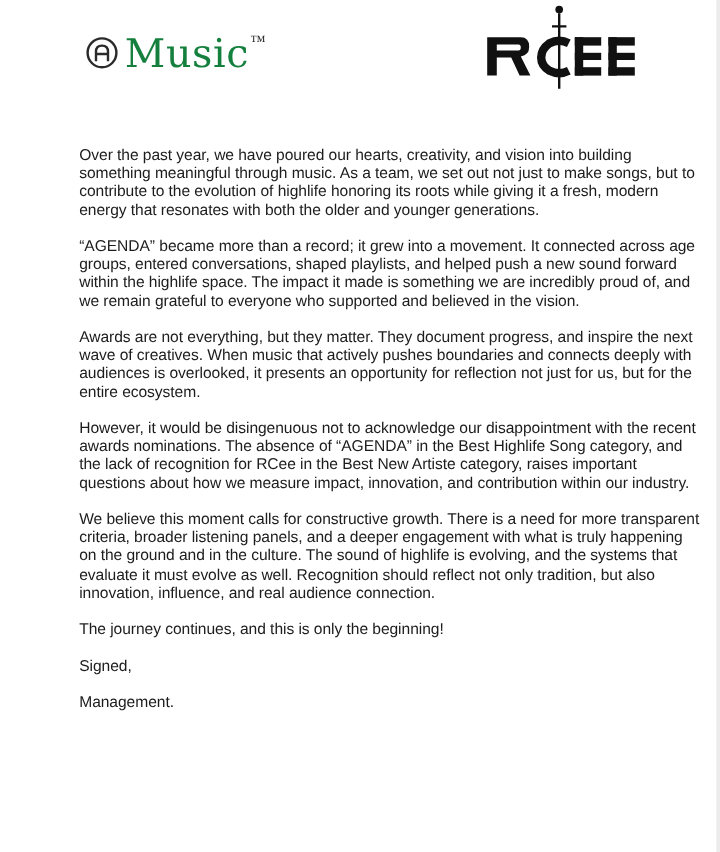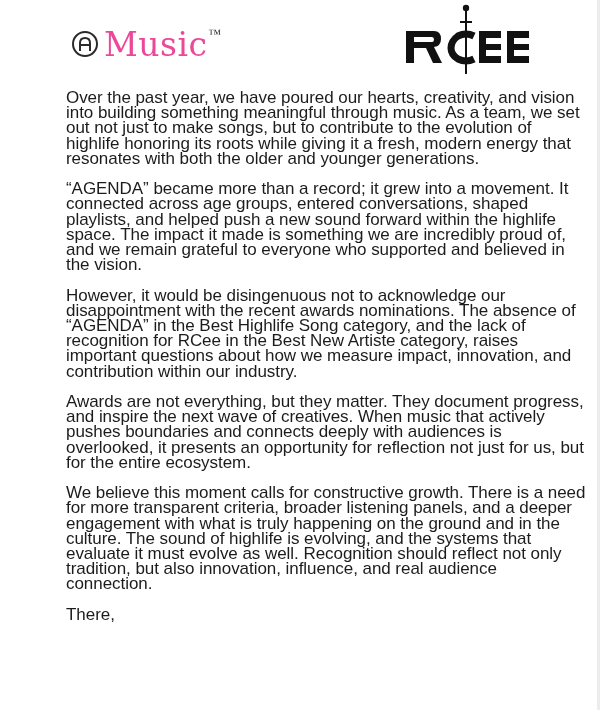--- a/index.html
+++ b/index.html
@@ -20,30 +20,30 @@
     display: flex; align-items: flex-start;
   }
   .a-circle {
     width: 26px; height: 26px; border: 2.2px solid #2a2a2a; border-radius: 50%;
     display: flex; align-items: center; justify-content: center;
     margin-top: 5px; margin-right: 6px; box-sizing: border-box;
   }
   .a-circle svg { display: block; }
   .music-word {
     font-family: "DejaVu Serif", "Liberation Serif", serif;
-    font-size: 33px; color: #ec4899; line-height: 38px; letter-spacing: 0.5px;
+    font-size: 33px; color: #15803d; line-height: 38px; letter-spacing: 0.5px;
   }
   .tm {
     font-family: "Liberation Serif", serif; font-size: 13px; color: #2a2a2a;
     margin-left: 1px; margin-top: 1px; line-height: 14px;
   }
   .logo-rcee { position: absolute; left: 396px; top: 2px; width: 140px; height: 74px; }
   .body-text {
-    position: absolute; left: 66px; top: 90px; width: 520px;
-    font-size: 17px; line-height: 15.2px; letter-spacing: -0.05px;
+    position: absolute; left: 66px; top: 121px; width: 520px;
+    font-size: 13px; line-height: 15.2px; letter-spacing: -0.05px;
   }
   .body-text p { margin: 0 0 15.2px 0; }
   .signoff { margin: 0; }
 </style>
 </head>
 <body>
 
 <div class="right-edge"></div>
 
 <div class="header">
@@ -78,17 +78,19 @@
       <rect x="111" y="42" width="22" height="6"></rect>
       <rect x="111" y="54" width="22" height="7"></rect>
       <rect x="111" y="29" width="7" height="32"></rect>
     </g>
   </svg>
 </div>
 
 <div class="body-text">
   <p>Over the past year, we have poured our hearts, creativity, and vision into building something meaningful through music. As a team, we set out not just to make songs, but to contribute to the evolution of highlife honoring its roots while giving it a fresh, modern energy that resonates with both the older and younger generations.</p>
   <p>“AGENDA” became more than a record; it grew into a movement. It connected across age groups, entered conversations, shaped playlists, and helped push a new sound forward within the highlife space. The impact it made is something we are incredibly proud of, and we remain grateful to everyone who supported and believed in the vision.</p>
+  <p>Awards are not everything, but they matter. They document progress, and inspire the next wave of creatives. When music that actively pushes boundaries and connects deeply with audiences is overlooked, it presents an opportunity for reflection not just for us, but for the entire ecosystem.</p>
   <p>However, it would be disingenuous not to acknowledge our disappointment with the recent awards nominations. The absence of “AGENDA” in the Best Highlife Song category, and the lack of recognition for RCee in the Best New Artiste category, raises important questions about how we measure impact, innovation, and contribution within our industry.</p>
-  <p>Awards are not everything, but they matter. They document progress, and inspire the next wave of creatives. When music that actively pushes boundaries and connects deeply with audiences is overlooked, it presents an opportunity for reflection not just for us, but for the entire ecosystem.</p>
   <p>We believe this moment calls for constructive growth. There is a need for more transparent criteria, broader listening panels, and a deeper engagement with what is truly happening on the ground and in the culture. The sound of highlife is evolving, and the systems that evaluate it must evolve as well. Recognition should reflect not only tradition, but also innovation, influence, and real audience connection.</p>
-  <p class="signoff">There,</p>
+  <p>The journey continues, and this is only the beginning!</p>
+  <p class="signoff">Signed,</p>
+  <p class="signoff">Management.</p>
 </div>
 
 </body></html>

